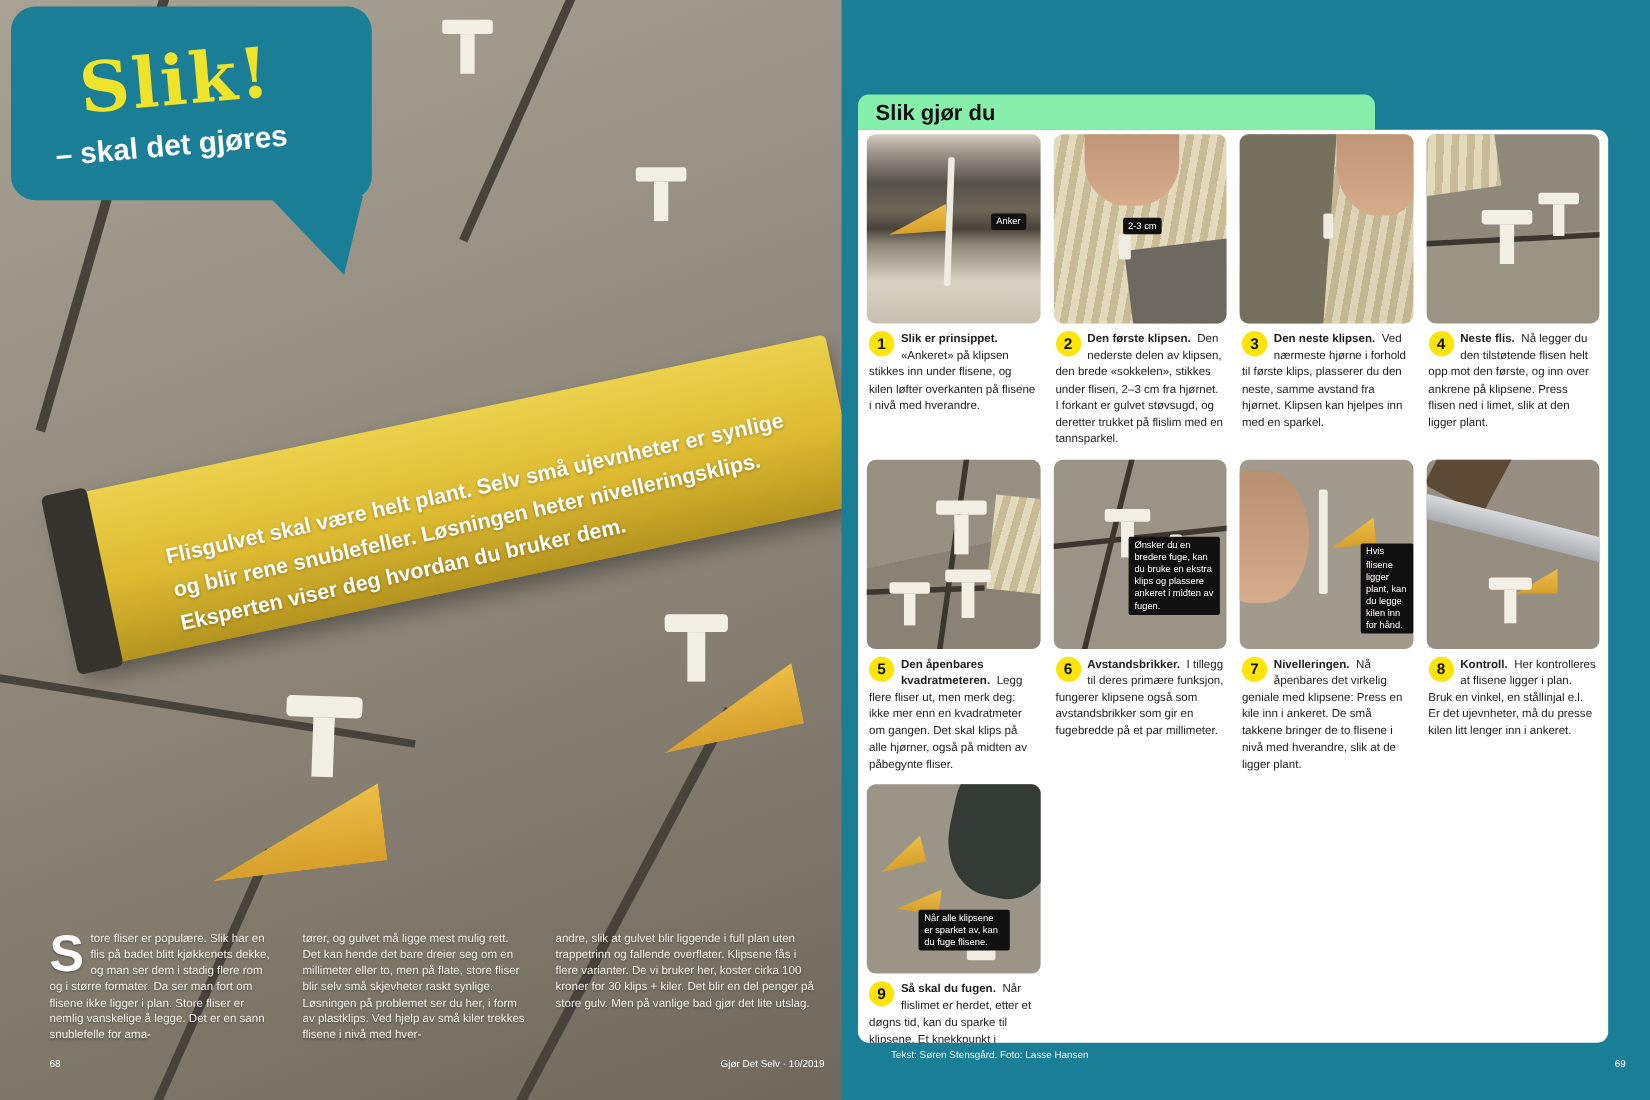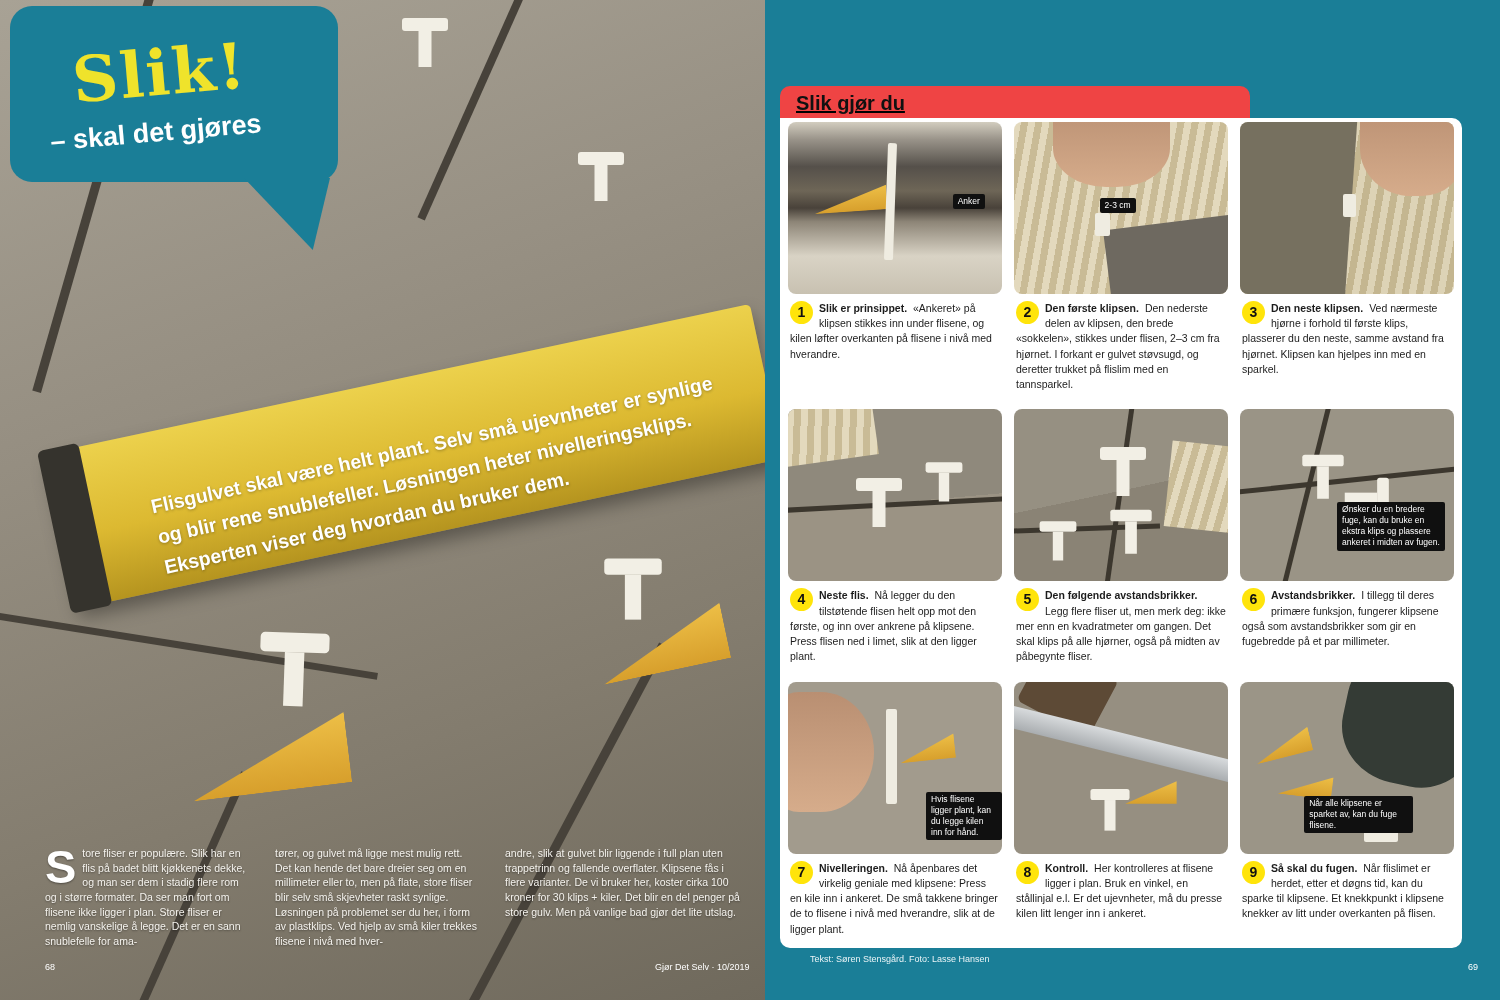--- a/index.html
+++ b/index.html
@@ -54,26 +54,26 @@
          color:#f5f3ee;font-size:10.5px;line-height:1.4;text-shadow:0 1px 2px rgba(0,0,0,.4);}
   .intro .col{width:205px;}
   .intro .col:last-child{width:240px;}
   .dropcap{float:left;font-size:47px;line-height:.8;font-weight:bold;margin:2px 6px 0 0;color:#fff;}
 
   .pfoot{position:absolute;bottom:28px;color:#fff;font-size:9px;}
   .pn-left{left:45px;}
   .mag-foot{left:655px;}
 
   
-  .tab{position:absolute;left:780px;top:86px;width:470px;height:32px;background:#ef4444;
-       border-radius:10px 10px 0 0;text-decoration:underline;}
+  .tab{position:absolute;left:780px;top:86px;width:470px;height:32px;background:#86efac;
+       border-radius:10px 10px 0 0;}
   .tab h2{margin:6px 0 0 16px;font-size:20px;font-weight:bold;color:#111;}
   .card{position:absolute;left:780px;top:118px;width:682px;height:830px;background:#fff;
         border-radius:0 10px 10px 10px;box-sizing:border-box;padding:4px 8px;overflow:hidden;
-        display:grid;grid-template-columns:repeat(3,1fr);column-gap:12px;row-gap:10px;}
+        display:grid;grid-template-columns:repeat(4,1fr);column-gap:12px;row-gap:10px;}
   .cell{min-width:0;}
   .ph{position:relative;width:100%;height:172px;border-radius:8px;overflow:hidden;
       background:#948D80;}
   .cap{margin-top:7px;font-size:10.5px;line-height:1.45;color:#1c1c1c;padding:0 2px;}
   .num{float:left;width:23px;height:23px;border-radius:50%;background:#FFE40A;color:#111;
        font-weight:bold;font-size:14px;text-align:center;line-height:23px;margin:0 6px 2px 0;}
   .lead{font-weight:bold;margin-right:3px;}
 
   .abs{position:absolute;}
   .plabel{position:absolute;background:#101010;color:#fff;font-size:8.5px;line-height:1.3;
@@ -259,21 +259,21 @@
         <div class="abs s5-joint1"></div>
         <div class="abs s5-joint2"></div>
         <div class="abs adh s5-adh"></div>
         <div class="tclip s5-c1"></div>
         <div class="tclip s5-c2"></div>
         <div class="tclip s5-c3"></div>
 
       </div>
       <div class="cap">
         <span class="num">5</span>
-        <span class="lead">Den følgende avstandsbrikker.</span>
+        <span class="lead">Den åpenbares kvadratmeteren.</span>
         <span class="txt">Legg flere fliser ut, men merk deg: ikke mer enn en kvadratmeter om gangen. Det skal klips på alle hjørner, også på midten av påbegynte fliser.</span>
       </div>
     </div>
 
     <div class="cell">
       <div class="ph ph-6">
         <div class="abs s6-joint1"></div>
         <div class="abs s6-joint2"></div>
         <div class="tclip s6-c1"></div>
         <div class="tclip s6-c2"></div>

